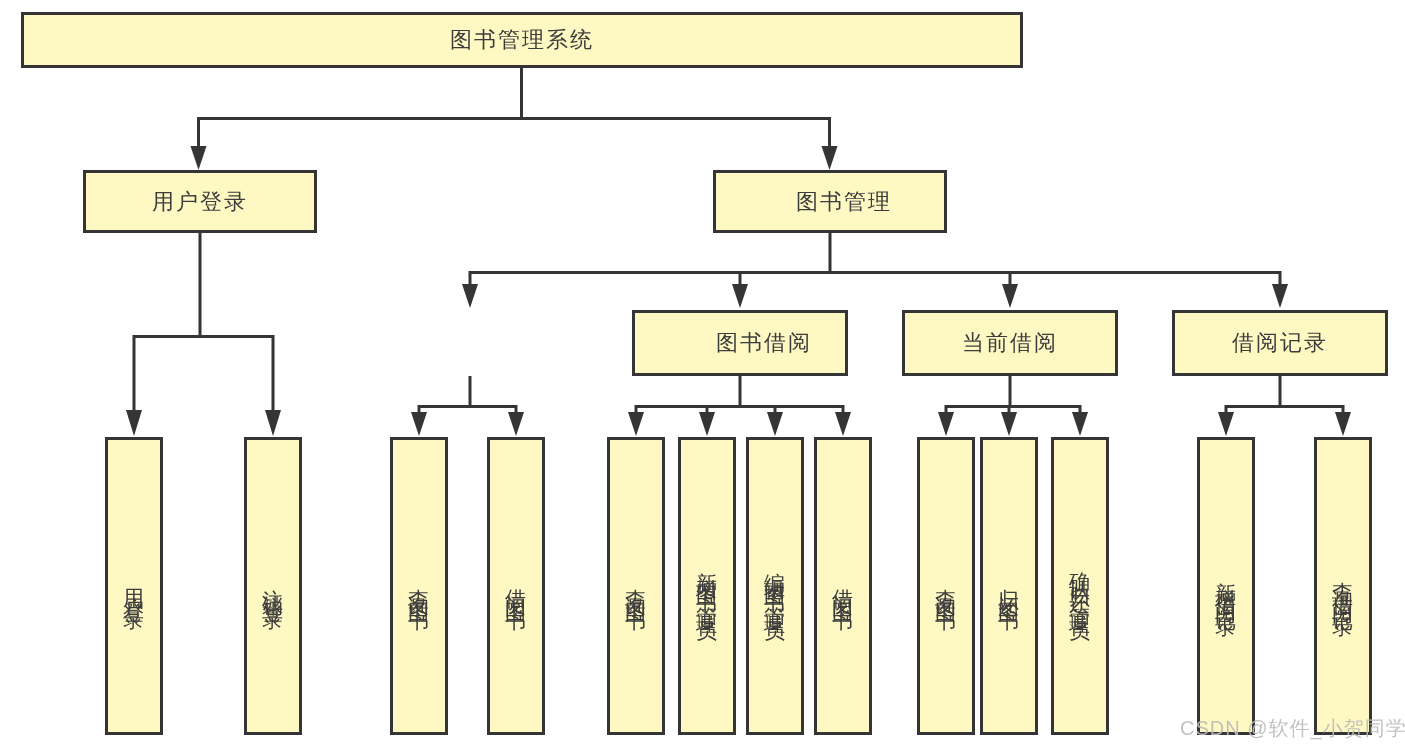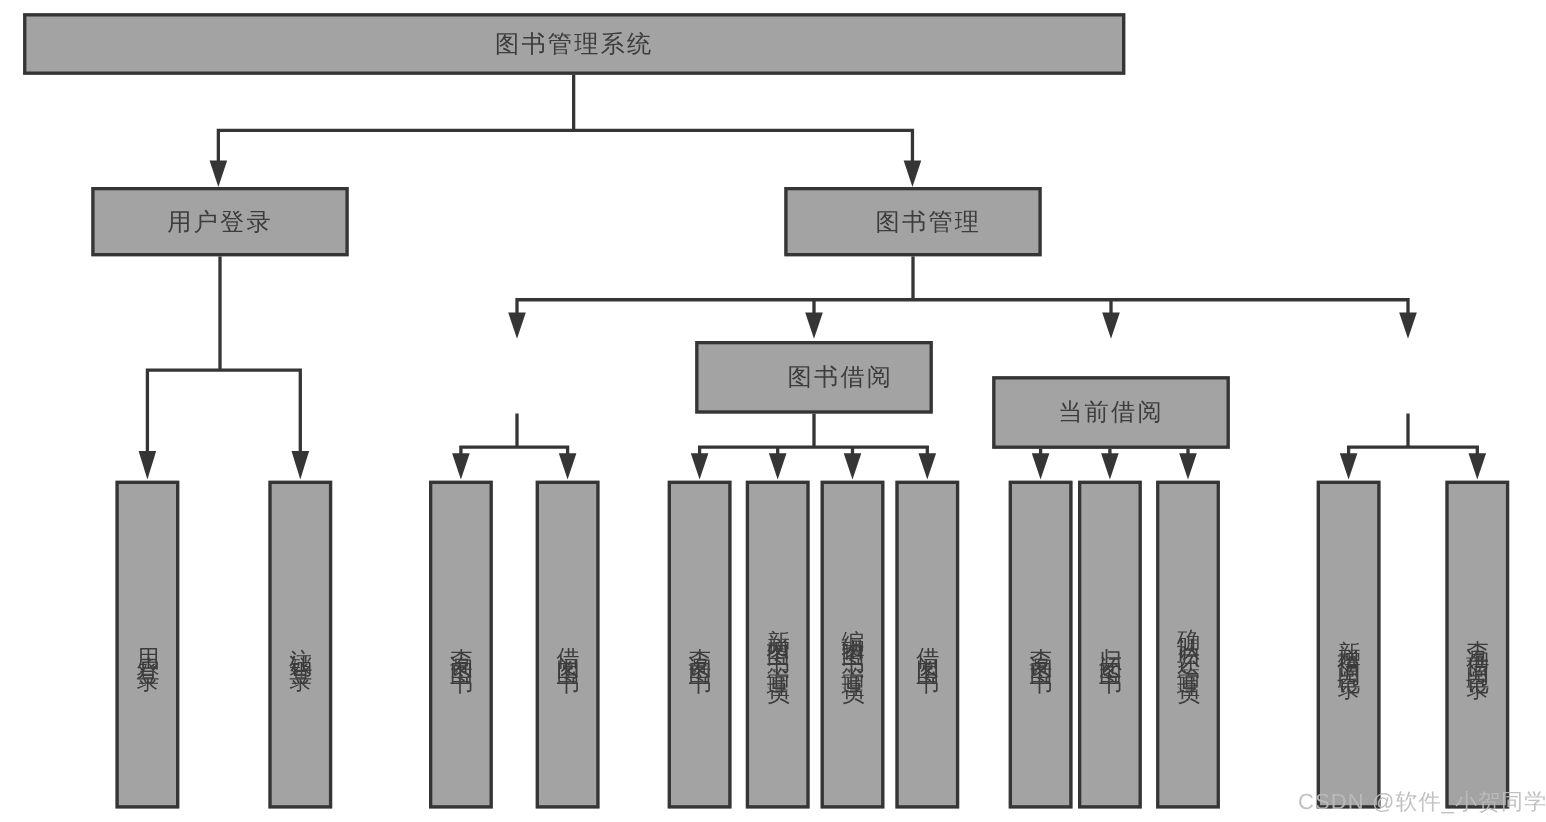--- a/index.html
+++ b/index.html
@@ -18,21 +18,21 @@
   .connector-svg {
     position: absolute;
     left: 0;
     top: 0;
     pointer-events: none;
   }
   .node {
     position: absolute;
     box-sizing: border-box;
     border: 3px solid #353535;
-    background: #a3a3a3;
+    background: #fef9c3;
     color: #3c3c3c;
     display: flex;
     align-items: center;
     justify-content: center;
   }
   .hbox {
     font-size: 22px;
     letter-spacing: 2px;
     white-space: nowrap;
   }
@@ -101,22 +101,25 @@
   <div class="node hbox" style="left:83px; top:170px; width:234px; height:63px;">
     <span>用户登录</span>
   </div>
   <div class="node hbox" style="left:713px; top:170px; width:234px; height:63px;padding-left:28px;">
     <span>图书管理</span>
   </div>
 
   <div class="node hbox" style="left:632px; top:310px; width:216px; height:66px;padding-left:48px;">
     <span>图书借阅</span>
   </div>
-  <div class="node hbox" style="left:902px; top:310px; width:216px; height:66px;margin-top:32px;">
+  <div class="node hbox" style="left:902px; top:310px; width:216px; height:66px;">
     <span>当前借阅</span>
+  </div>
+  <div class="node hbox" style="left:1172px; top:310px; width:216px; height:66px;">
+    <span>借阅记录</span>
   </div>
 
   <div class="node vbox" style="left:105px; top:437px; width:58px; height:298px;">
     <span class="vtext">用户登录</span>
   </div>
   <div class="node vbox" style="left:244px; top:437px; width:58px; height:298px;">
     <span class="vtext">注销登录</span>
   </div>
 
   <div class="node vbox" style="left:390px; top:437px; width:58px; height:298px;">

